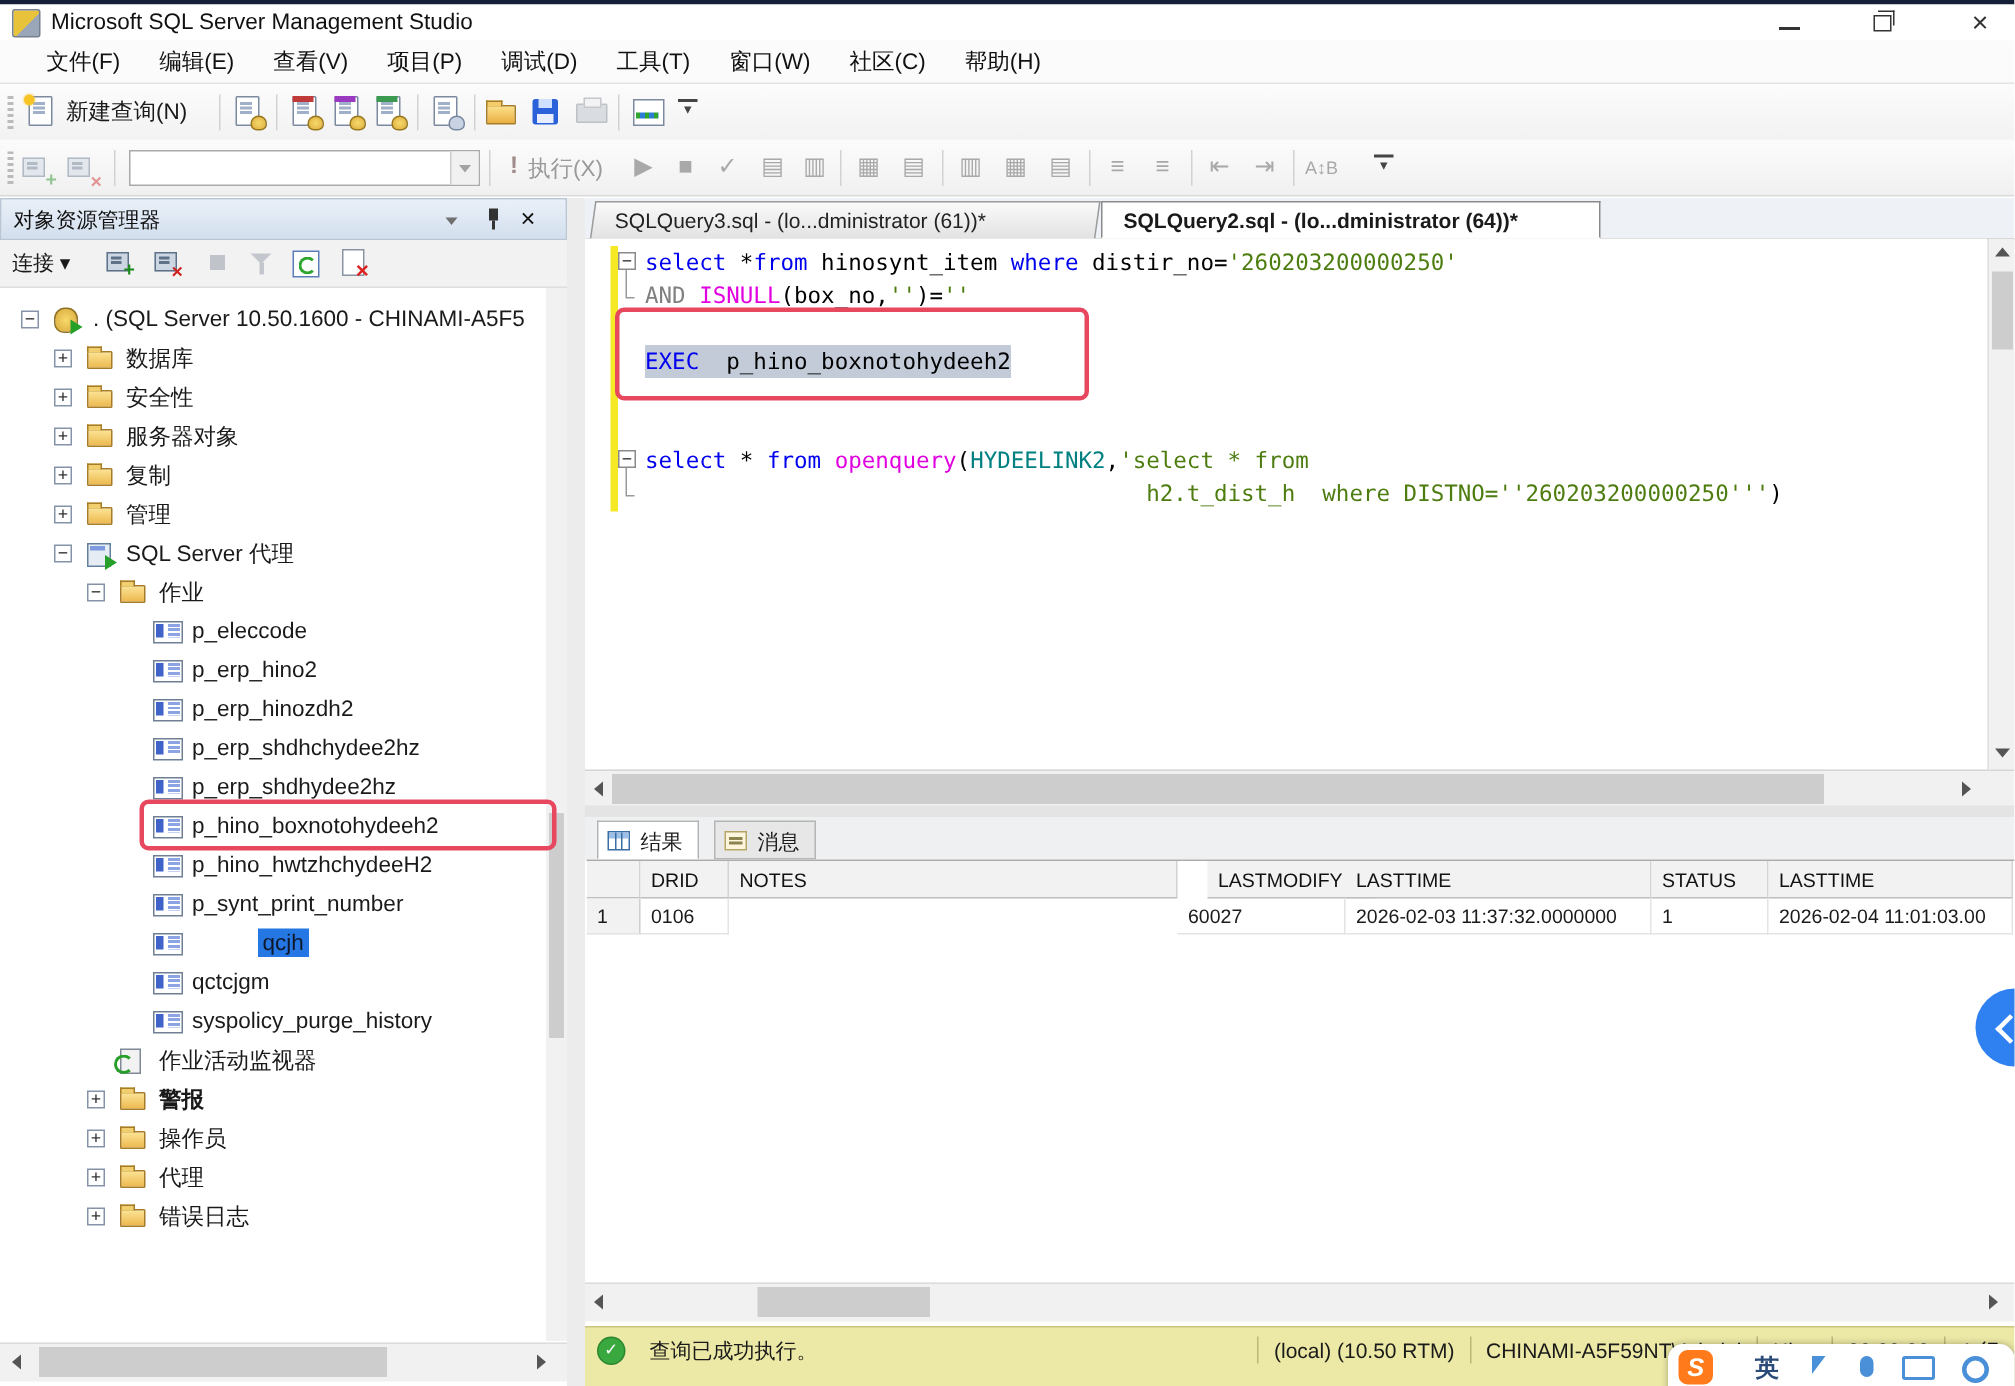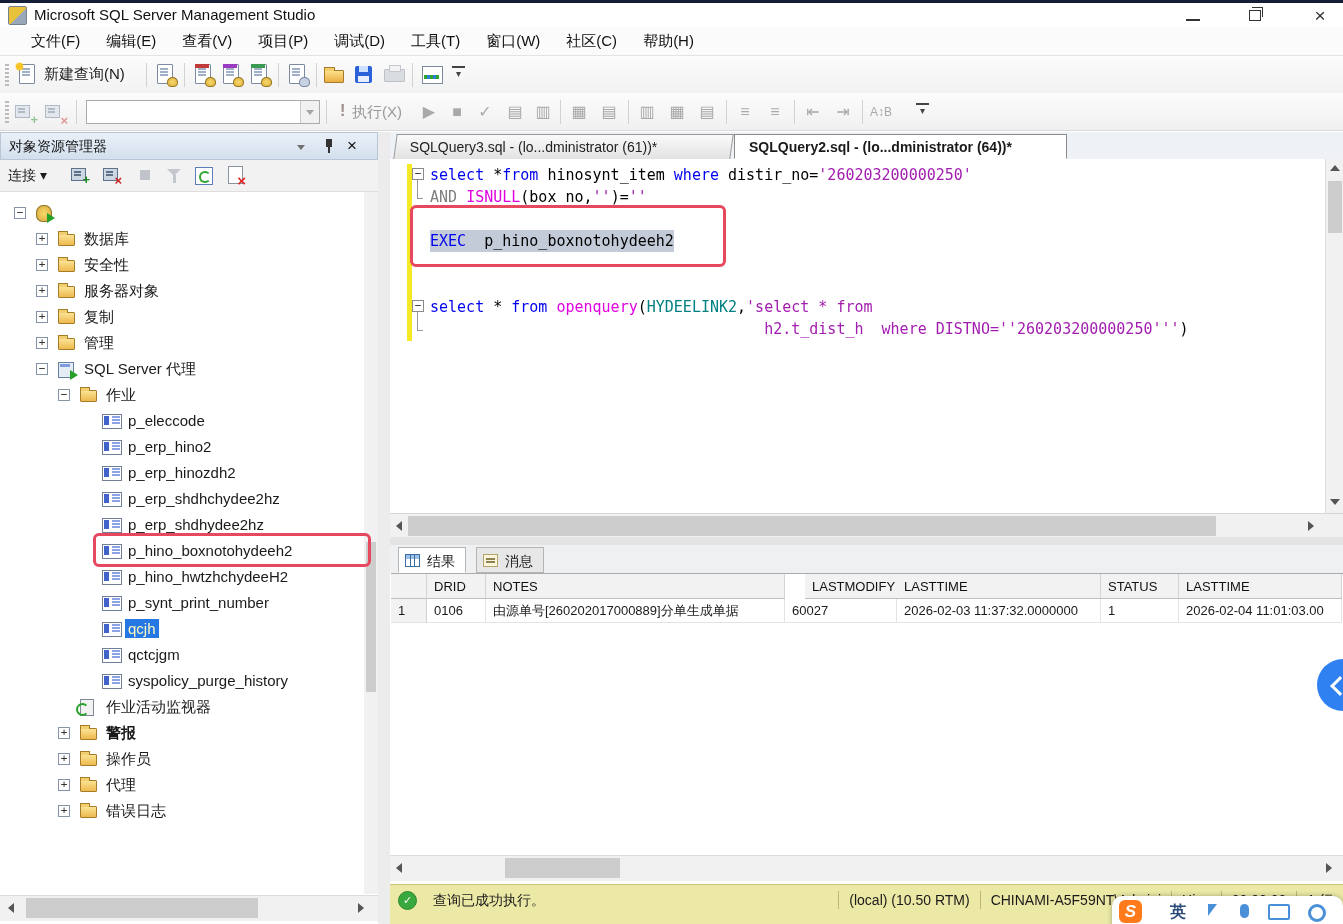--- a/index.html
+++ b/index.html
@@ -69,21 +69,21 @@
   .refr{position:absolute;left:1px;top:1px;width:16px;height:16px;background:#fff;border:1px solid #5a7db8;}
   .refr::before{content:"";position:absolute;left:3px;top:3px;width:8px;height:8px;border:2px solid #2ea52e;border-radius:50%;border-right-color:transparent;}
   .script-x{position:absolute;left:2px;top:0px;width:13px;height:16px;background:#fff;border:1px solid #8a93a0;}
   .script-x::after{content:"×";position:absolute;right:-4px;bottom:-6px;color:#d22;font-weight:bold;font-size:15px;}
   
   #tree{left:0;top:60px;width:364px;height:702px;overflow:hidden;background:#fff;position:absolute;}
   .tree-row{position:absolute;left:0;height:26px;width:364px;}
   .expander{position:absolute;top:7px;width:12px;height:12px;border:1px solid #8593a9;background:#fff;font-size:11px;line-height:10px;text-align:center;font-family:"DejaVu Sans Mono",monospace;color:#333;box-sizing:border-box;}
   .ticon{position:absolute;top:5px;width:19px;height:16px;}
   .tlabel{position:absolute;top:3px;font-size:15px;white-space:nowrap;padding:1px 3px;}
-  .tlabel.sel{background:#2577e4;color:#fef9c3;}
+  .tlabel.sel{background:#2577e4;color:#0f172a;margin-left:47px;}
   .i-folder{width:17px;height:12px;background:linear-gradient(#fbe394,#edb94f);border:1px solid #a67c28;border-radius:1px;margin-top:3px;position:relative;display:block;box-sizing:border-box;}
   .i-folder::before{content:"";position:absolute;top:-4px;left:-1px;width:8px;height:3px;background:#f2cf6e;border:1px solid #a67c28;border-bottom:none;}
   .i-server{display:block;width:14px;height:15px;background:radial-gradient(#f7d96b,#d9a93c);border:1px solid #8f7325;border-radius:45% 45% 40% 40%;position:relative;}
   .i-server::after{content:"";position:absolute;right:-4px;bottom:-2px;border-left:8px solid #27a02a;border-top:5px solid transparent;border-bottom:5px solid transparent;}
   .i-agent{display:block;width:14px;height:14px;background:#e6ecf4;border:1px solid #64809f;position:relative;margin-top:1px;}
   .i-agent::before{content:"";position:absolute;left:1px;top:1px;width:10px;height:3px;background:#7f9bdf;}
   .i-agent::after{content:"";position:absolute;right:-5px;bottom:-3px;border-left:8px solid #27a02a;border-top:5px solid transparent;border-bottom:5px solid transparent;}
   .i-job{display:block;width:18px;height:13px;background:#fff;border:1px solid #6f7f96;position:relative;margin-top:1px;}
   .i-job::before{content:"";position:absolute;left:1px;top:1px;width:5px;height:9px;background:#3f63c9;}
   .i-job::after{content:"";position:absolute;right:1px;top:1px;width:8px;height:9px;background:repeating-linear-gradient(#8da4e4 0 2px,#fff 2px 3px);}
@@ -105,21 +105,21 @@
   #tabbar{left:390px;top:132px;width:953px;height:27px;background:#eef1f5;border-bottom:1px solid #8a8a8a;}
   .edtab{position:absolute;top:2px;height:25px;font-size:14px;line-height:25px;padding:0 14px;box-sizing:border-box;white-space:nowrap;overflow:hidden;}
   .edtab.inactive{background:linear-gradient(#fafafa,#e2e2e2);border:1px solid #9a9a9a;border-bottom:none;color:#222;transform:skewX(-8deg);}
   .edtab.inactive .tablabel{display:inline-block;transform:skewX(8deg);}
   .edtab.active{background:#fff;border:1px solid #8a8a8a;border-bottom:1px solid #fff;font-weight:bold;z-index:2;}
   #editor{left:390px;top:159px;width:935px;height:354px;background:#fff;overflow:hidden;}
   #change-bar{left:17px;top:5px;width:5px;height:177px;background:#f5e926;position:absolute;}
   .codeline{position:absolute;left:40px;height:22px;font-family:"DejaVu Sans Mono",monospace;font-size:15px;line-height:22px;white-space:pre;}
   .codeline .codetext{display:inline-block;}
   .codeline.sel .codetext{background:#c3cbd8;}
-  .kw{color:#0000ee;} .str{color:#a21caf;} .fn{color:#e000e0;} .lnk{color:#008080;} .op{color:#808080;} .pl{color:#000;}
+  .kw{color:#0000ee;} .str{color:#4d7c0f;} .fn{color:#e000e0;} .lnk{color:#008080;} .op{color:#808080;} .pl{color:#000;}
   .foldbox{position:absolute;left:22px;width:12px;height:12px;border:1px solid #8a8a8a;background:#fff;font-size:11px;line-height:10px;text-align:center;font-family:"DejaVu Sans Mono",monospace;color:#333;box-sizing:border-box;z-index:2;}
   .foldline{position:absolute;left:27px;width:1px;background:#9a9a9a;}
   .foldtick{position:absolute;left:27px;width:6px;height:1px;background:#9a9a9a;}
   #ed-vscroll{left:1325px;top:159px;width:18px;height:354px;border-left:1px solid #dedede;}
   #ed-hscroll{left:390px;top:513px;width:953px;height:24px;border-top:1px solid #d5d5d5;}
   #h-splitter{left:390px;top:537px;width:953px;height:8px;background:#e4e4e4;}
   
   #results-tabs{left:390px;top:545px;width:953px;height:28px;background:#eef0f2;}
   .rtab{position:absolute;top:2px;height:26px;font-size:14px;line-height:26px;padding:0 10px 0 28px;background:#e7e7e7;border:1px solid #b5b5b5;box-sizing:border-box;}
   .rtab.active{background:#fff;border-bottom:1px solid #fff;}
@@ -300,20 +300,21 @@
     <div class="abs oe-ic" style="left:226px">
         <span class="script-x"></span>
       </div>
   </div>
   <div id="tree">
       <div class="tree-row" style="top: 8px;">
         <span class="expander" style="left: 14px;">−</span>
         <span class="ticon" style="left: 36px;">
           <span class="i-server"></span>
         </span>
+        <span class="tlabel" style="left: 59px;">. (SQL Server 10.50.1600 - CHINAMI-A5F5</span>
       </div>
       <div class="tree-row" style="top: 34px;">
         <span class="expander" style="left: 36px;">+</span>
         <span class="ticon" style="left: 58px;">
           <span class="i-folder"></span>
         </span>
         <span class="tlabel" style="left: 81px;">数据库</span>
       </div>
       <div class="tree-row" style="top: 60px;">
         <span class="expander" style="left: 36px;">+</span>
@@ -517,21 +518,20 @@
 <div class="abs" id="grid">
     <div class="gh" style="left: 0px; width: 36px;"></div>
     <div class="gh" style="left: 36px; width: 59px;">DRID</div>
     <div class="gh" style="left: 95px; width: 299px;">NOTES</div>
     <div class="gh" style="left: 394px; width: 112px; margin-left: 20px;">LASTMODIFY</div>
     <div class="gh" style="left: 506px; width: 204px;">LASTTIME</div>
     <div class="gh" style="left: 710px; width: 78px;">STATUS</div>
     <div class="gh" style="left: 788px; width: 163px;">LASTTIME</div>
     <div class="gc rowhead" style="left: 0px; width: 36px;">1</div>
     <div class="gc" style="left: 36px; width: 59px;">0106</div>
-    <div class="gc" style="left: 95px; width: 299px;">由源单号[260202017000889]分单生成单据</div>
     <div class="gc" style="left: 394px; width: 112px;">60027</div>
     <div class="gc" style="left: 506px; width: 204px;">2026-02-03 11:37:32.0000000</div>
     <div class="gc" style="left: 710px; width: 78px;">1</div>
     <div class="gc" style="left: 788px; width: 163px;">2026-02-04 11:01:03.00</div>
   </div>
 <div class="abs sb" id="res-hscroll">
   <span class="arr arr-l" style="left:6px;top:7px"></span>
   <div class="sb-thumb" style="left:115px;top:2px;width:115px;height:20px"></div>
   <span class="arr arr-r" style="left:936px;top:7px"></span>
 </div>

